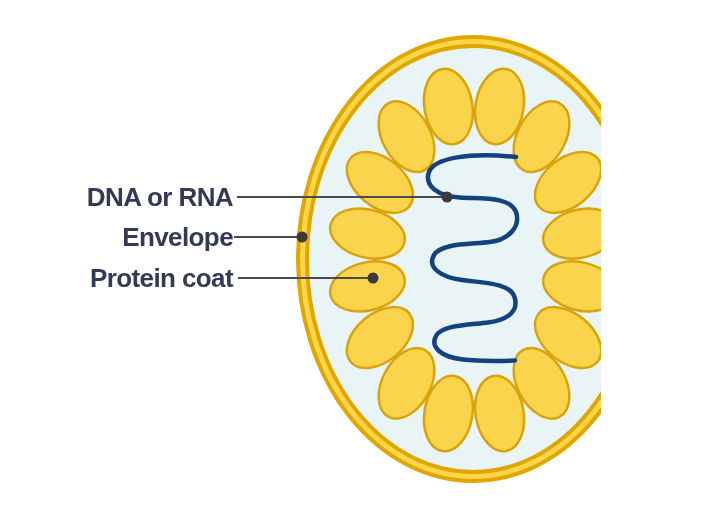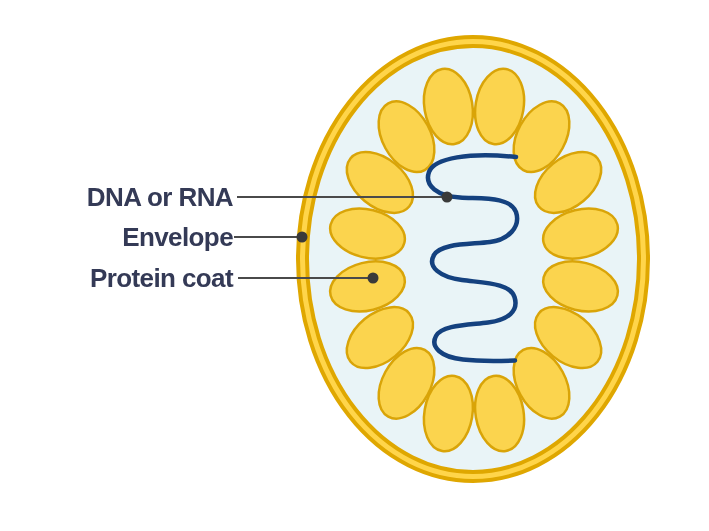--- a/index.html
+++ b/index.html
@@ -9,21 +9,21 @@
     --envelope-highlight:#ffd54a;
     --capsomere-fill:#fbd44e;
     --capsomere-stroke:#d9a408;
     --genome-line:#14417f;
     --label-text:#343a56;
     --connector:#4a4a4a;
   }
   html,body{margin:0;padding:0;background:var(--background);}
   .stage{
     position:relative;
-    width:709px;height:531px;
+    width:601px;height:531px;
     background:var(--background);
     overflow:hidden;
     font-family:"Liberation Sans", sans-serif;
   }
   .diagram-svg{position:absolute;inset:0;}
   .label{
     position:absolute;
     left:0;width:233px;
     text-align:right;
     font-weight:700;

